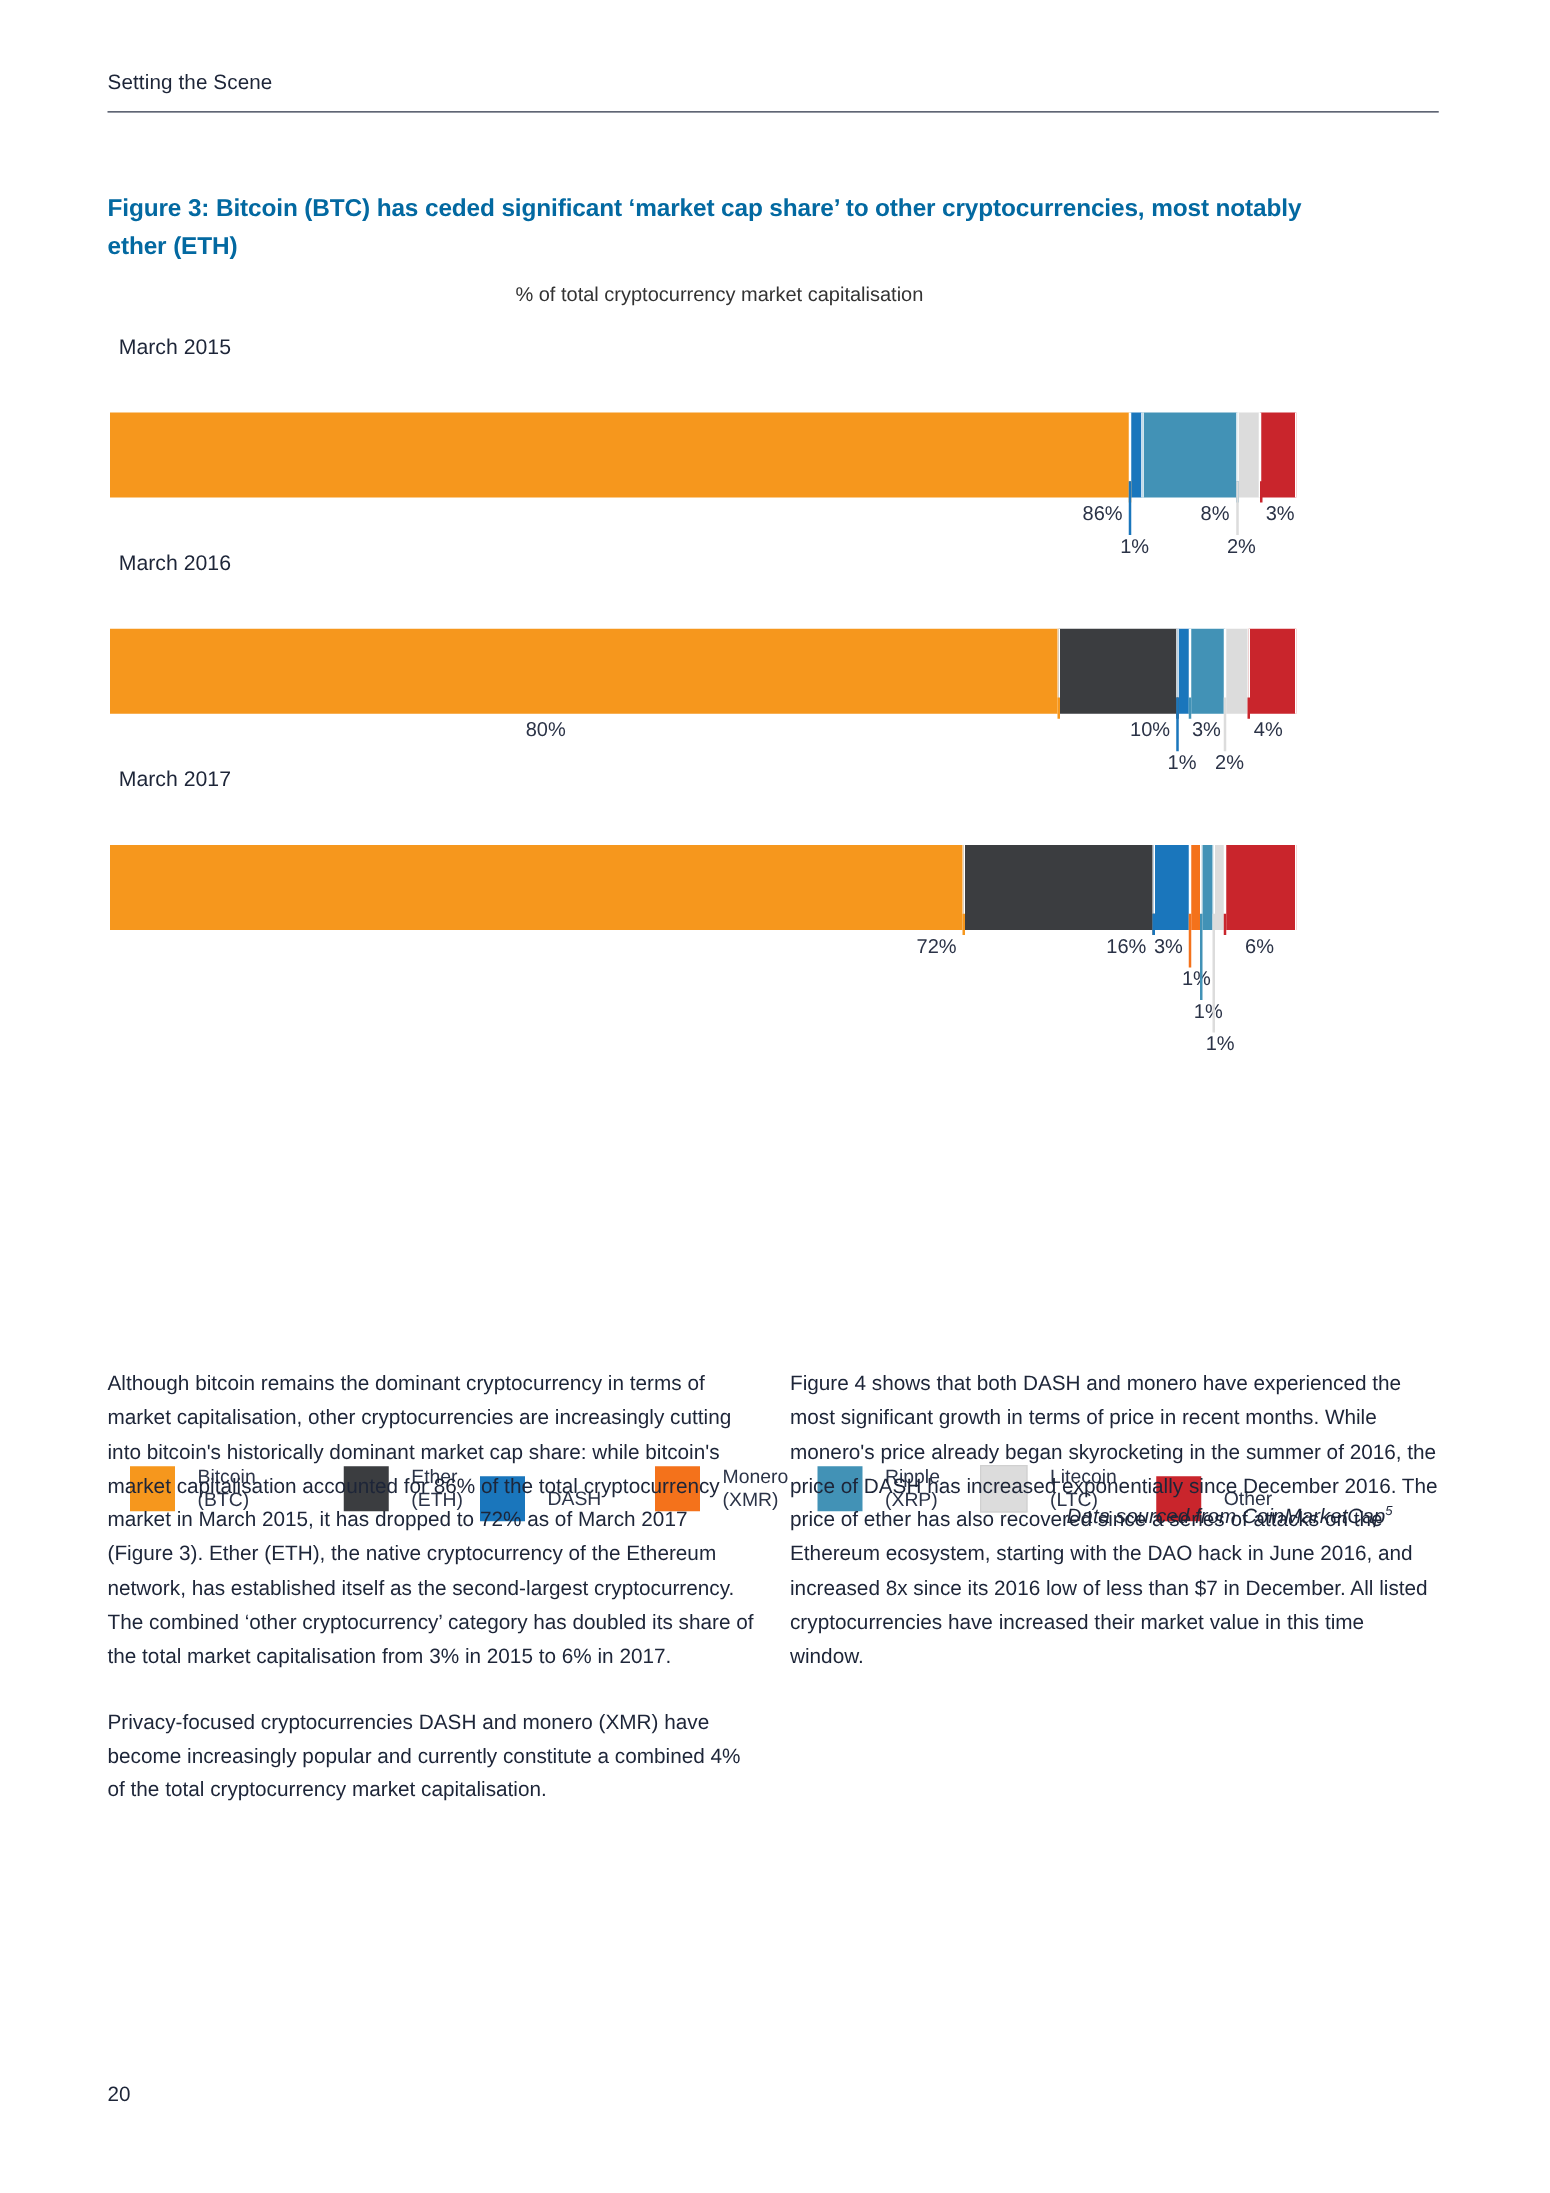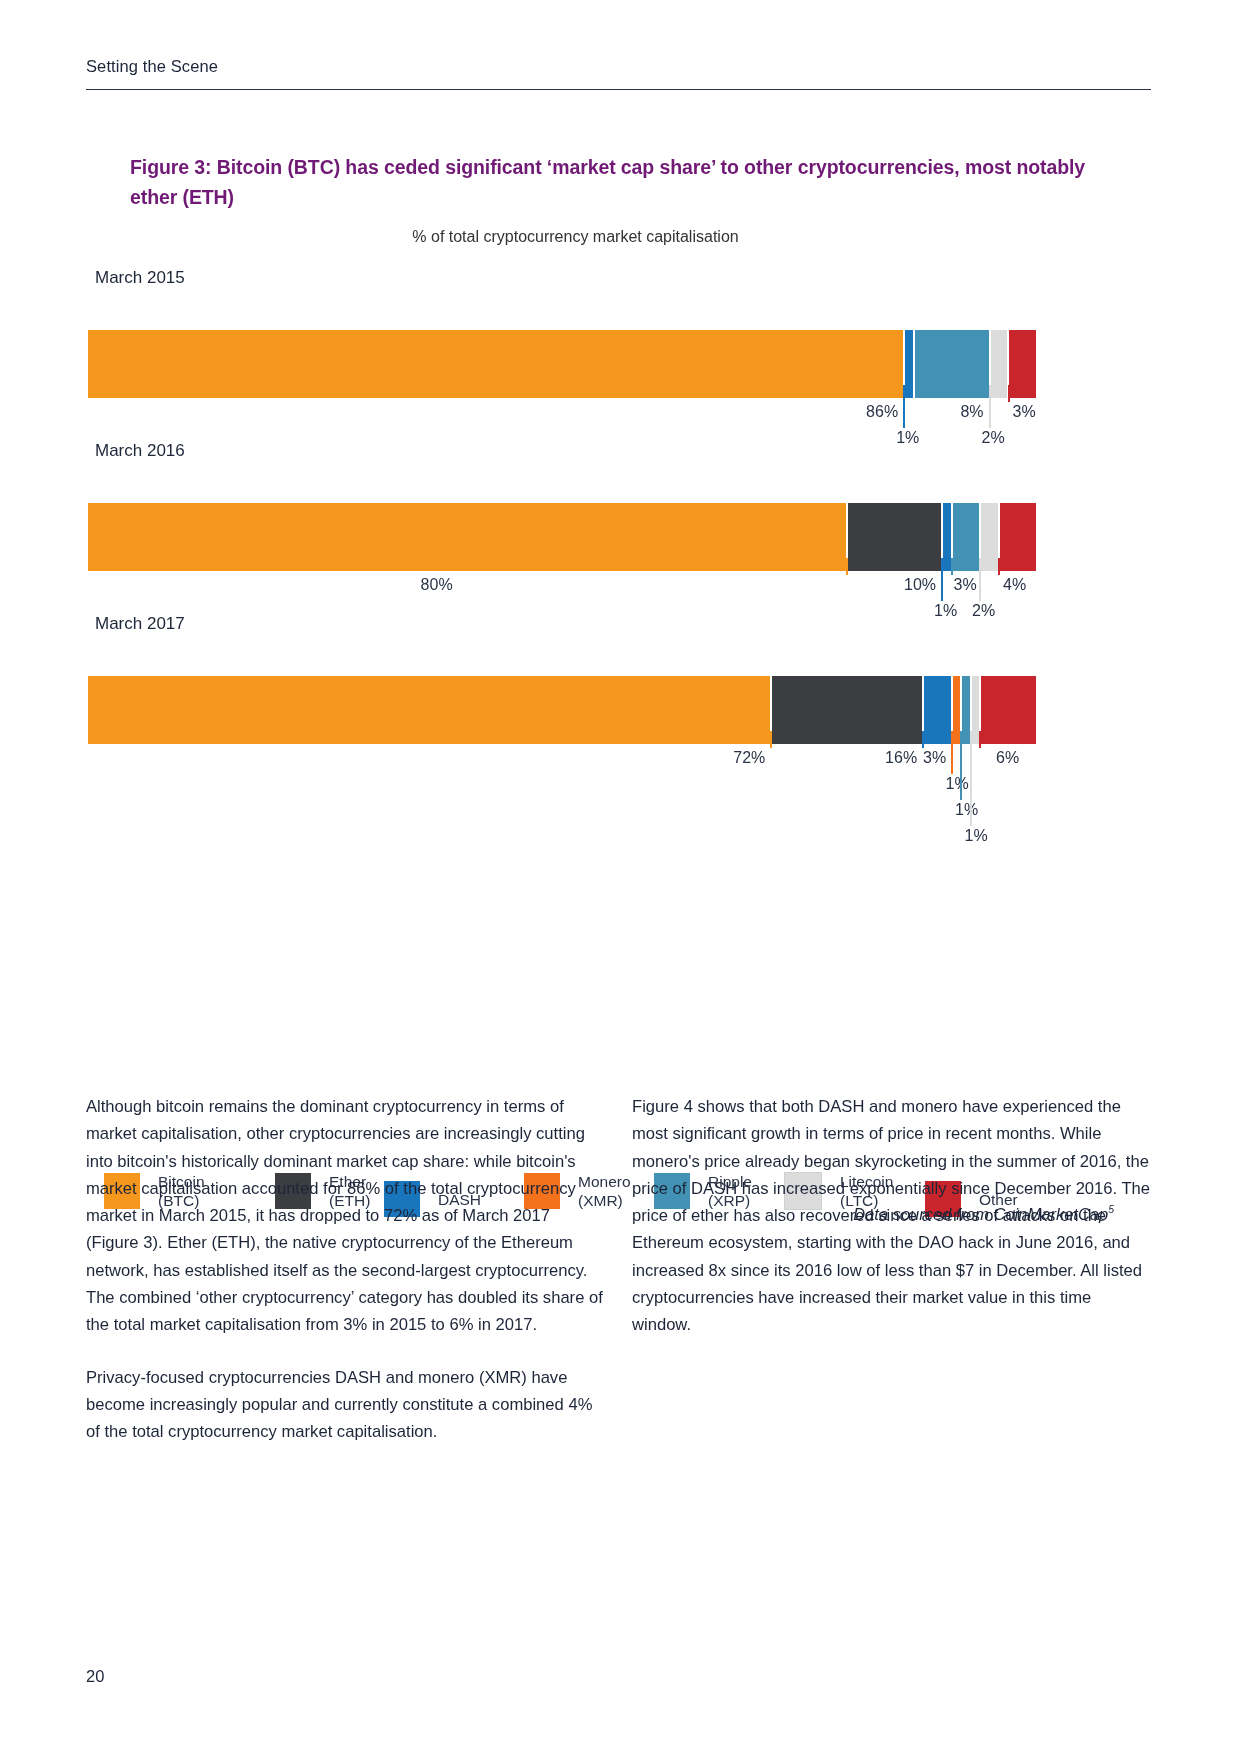--- a/index.html
+++ b/index.html
@@ -40,23 +40,22 @@
 
   
   .fig-title {
     position: absolute;
     left: 86px;
     top: 152px;
     width: 980px;
     font-size: 19.5px;
     font-weight: bold;
     line-height: 30px;
-    color: #701a75;
+    color: #0369a1;
     letter-spacing: -.1px;
-    margin-left: 44px;
   }
 
   
   .chart {
     position: absolute;
     left: 0;
     top: 228px;
     width: 1240px;
     height: 700px;
   }

